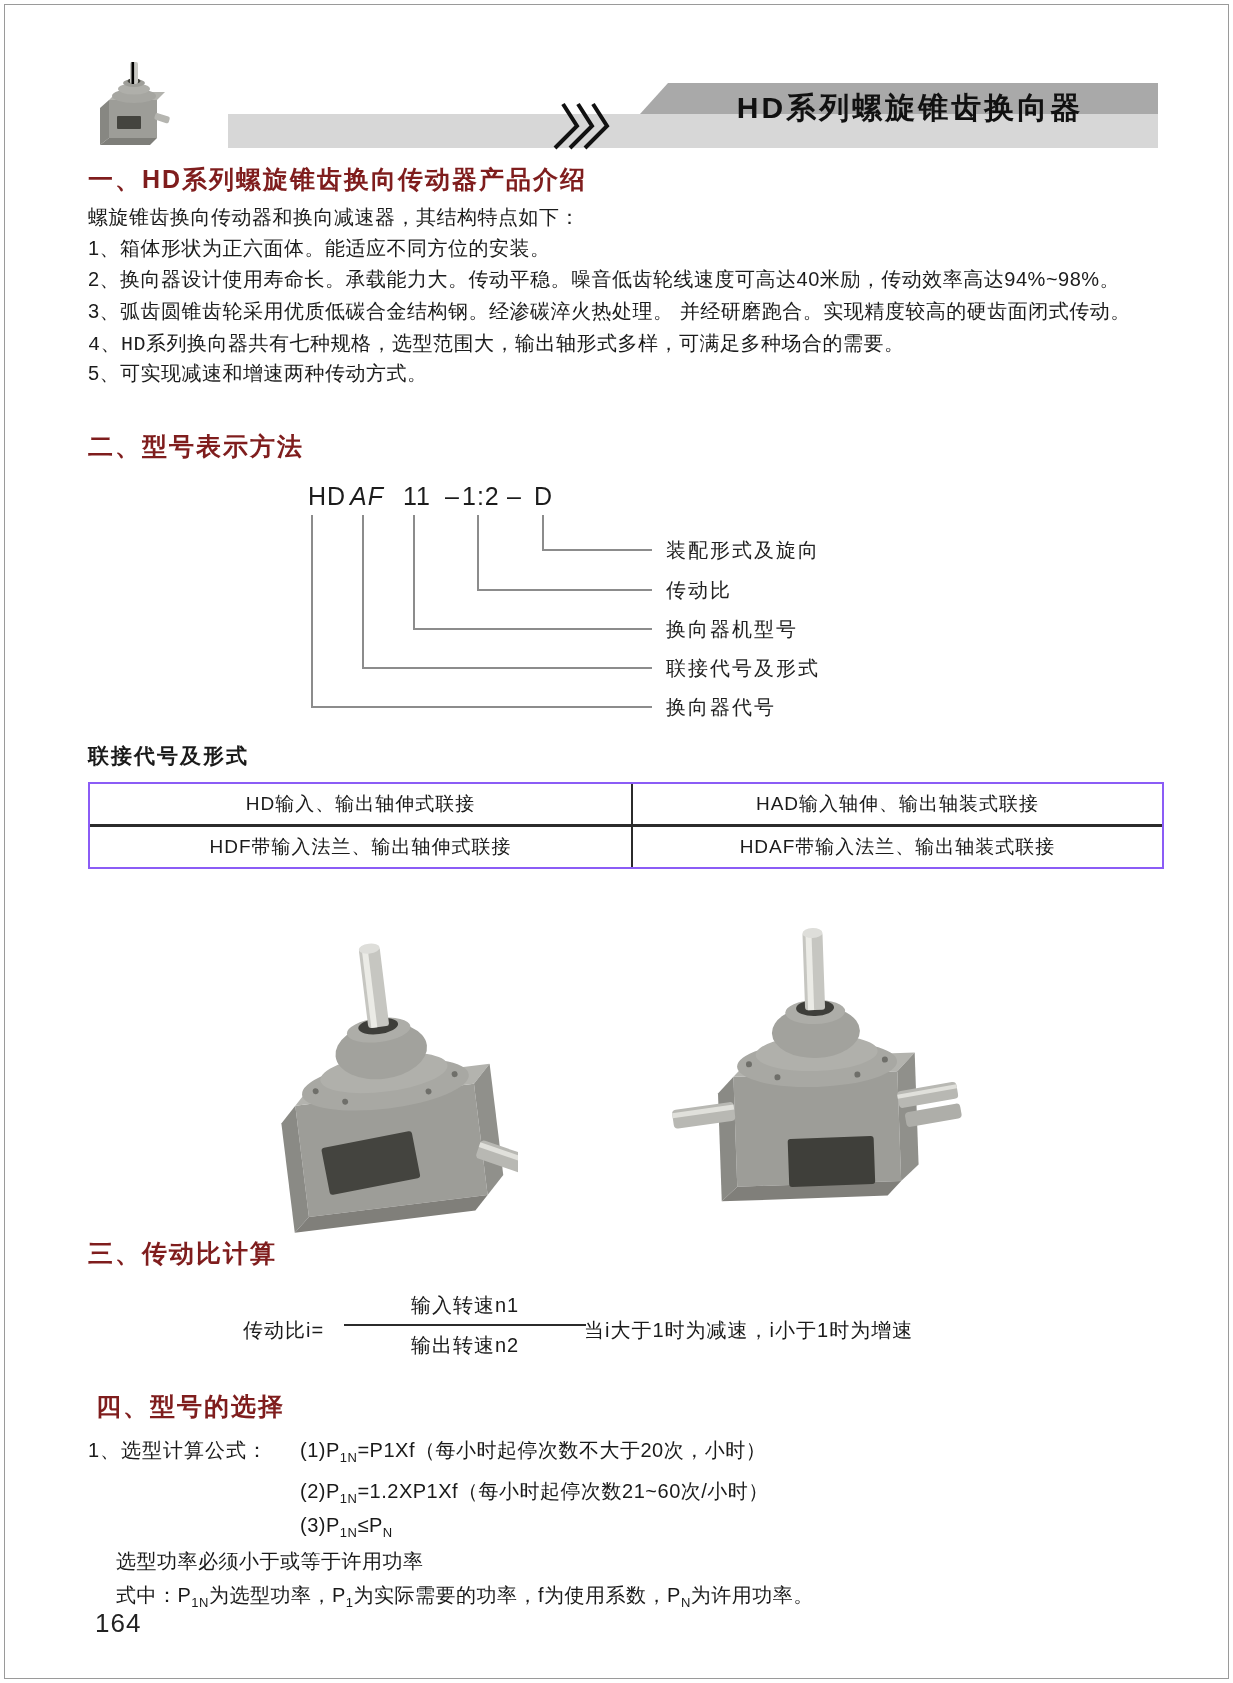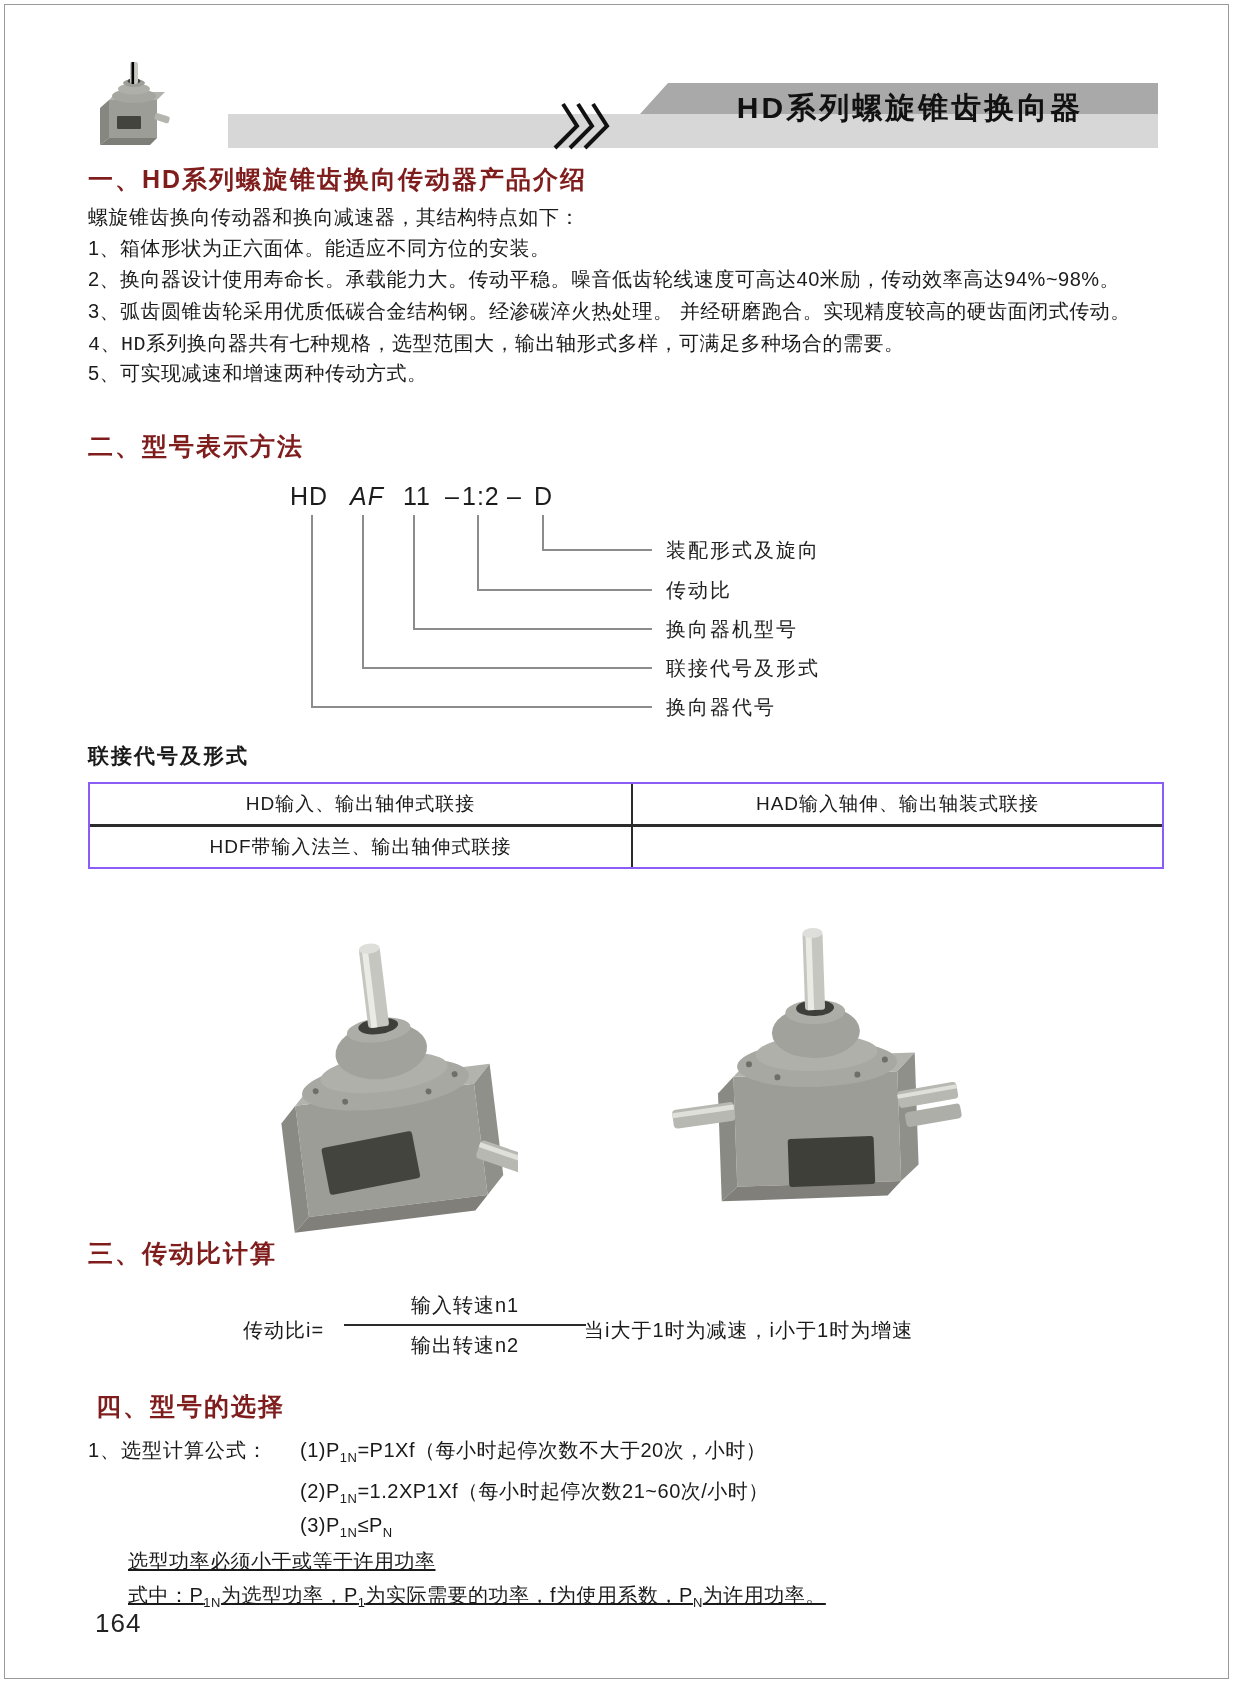--- a/index.html
+++ b/index.html
@@ -46,21 +46,21 @@
   .frac .num{display:block;padding-bottom:5px;}
   .frac .bar{display:block;height:2px;background:#2b2b2b;}
   .frac .den{display:block;padding-top:6px;}
   .frm-prefix{position:absolute;left:243px;top:1317px;font-size:20px;letter-spacing:1px;white-space:nowrap;}
   .frm-note{position:absolute;left:584px;top:1317px;font-size:20px;letter-spacing:1px;white-space:nowrap;}
 
   
   .sel-label{position:absolute;left:88px;top:1437px;font-size:20px;letter-spacing:1px;white-space:nowrap;}
   .sel-f{position:absolute;left:300px;font-size:20px;letter-spacing:0.5px;white-space:nowrap;}
   .sel-f sub, .sel-note sub{font-size:13px;}
-  .sel-note{position:absolute;left:128px;font-size:20px;letter-spacing:0.5px;white-space:nowrap;text-decoration:underline;}
+  .sel-note{position:absolute;left:116px;font-size:20px;letter-spacing:0.5px;white-space:nowrap;}
 
   .page-number{position:absolute;left:95px;top:1608px;font-size:26px;letter-spacing:1px;color:#222;}
 </style>
 </head>
 <body>
 
 <div class="page">
   <div class="page-frame"></div>
 
   <svg class="thumb" width="78" height="90" viewBox="0 0 78 90">
@@ -92,21 +92,21 @@
   <div class="h-sec" style="left:88px;top:163px;">一、HD系列螺旋锥齿换向传动器产品介绍</div>
   <div class="body-line" style="top:204px;">螺旋锥齿换向传动器和换向减速器，其结构特点如下：</div>
   <div class="body-line" style="top:235px;">1、箱体形状为正六面体。能适应不同方位的安装。</div>
   <div class="body-line" style="top:266px;">2、换向器设计使用寿命长。承载能力大。传动平稳。噪音低齿轮线速度可高达40米励，传动效率高达94%~98%。</div>
   <div class="body-line" style="top:298px;">3、弧齿圆锥齿轮采用优质低碳合金结构钢。经渗碳淬火热处理。 并经研磨跑合。实现精度较高的硬齿面闭式传动。</div>
   <div class="body-line" style="top:330px;font-family:Liberation Mono, monospace;">4、HD系列换向器共有七种规格，选型范围大，输出轴形式多样，可满足多种场合的需要。</div>
   <div class="body-line" style="top:360px;">5、可实现减速和增速两种传动方式。</div>
 
   <div class="h-sec" style="left:88px;top:430px;">二、型号表示方法</div>
 
-  <span class="code-part" style="left:290px;top:482px;">HD</span>
+  <span class="code-part" style="left:308px;top:482px;">HD</span>
   <span class="code-part" style="left:350px;top:482px;font-style:italic;">AF</span>
   <span class="code-part" style="left:403px;top:482px;">11</span>
   <span class="code-part" style="left:445px;top:482px;">–</span>
   <span class="code-part" style="left:462px;top:482px;">1:2</span>
   <span class="code-part" style="left:507px;top:482px;">–</span>
   <span class="code-part" style="left:534px;top:482px;">D</span>
 
   <svg class="diagram-svg" width="910" height="250" viewBox="0 0 910 250">
     <g stroke="#8c8c8c" stroke-width="2" fill="none">
       <polyline points="293,45 293,80 402,80"></polyline>
@@ -120,20 +120,21 @@
   <div class="callout" style="top:577px;">传动比</div>
   <div class="callout" style="top:616px;">换向器机型号</div>
   <div class="callout" style="top:655px;">联接代号及形式</div>
   <div class="callout" style="top:694px;">换向器代号</div>
 
   <div class="conn-title">联接代号及形式</div>
   <div class="conn-table">
     <div class="conn-cell r0 c0">HD输入、输出轴伸式联接</div>
     <div class="conn-cell r0">HAD输入轴伸、输出轴装式联接</div>
     <div class="conn-cell c0">HDF带输入法兰、输出轴伸式联接</div>
+    <div class="conn-cell">HDAF带输入法兰、输出轴装式联接</div>
   </div>
 
   <svg class="photo" style="left:268px;top:922px;" width="250" height="320" viewBox="0 0 250 320">
     <g transform="rotate(-7 125 200)">
       <polygon points="30,172 210,172 210,284 30,284" fill="#9d9d98"></polygon>
       <polygon points="30,172 14,188 14,298 30,284" fill="#8a8a85"></polygon>
       <polygon points="14,298 30,284 210,284 196,298" fill="#807f7a"></polygon>
       <polygon points="30,172 48,154 228,154 210,172" fill="#b3b3ae"></polygon>
       <polygon points="210,172 228,154 228,266 210,284" fill="#90908b"></polygon>
       <ellipse cx="122" cy="162" rx="84" ry="24" fill="#a8a8a3"></ellipse>

